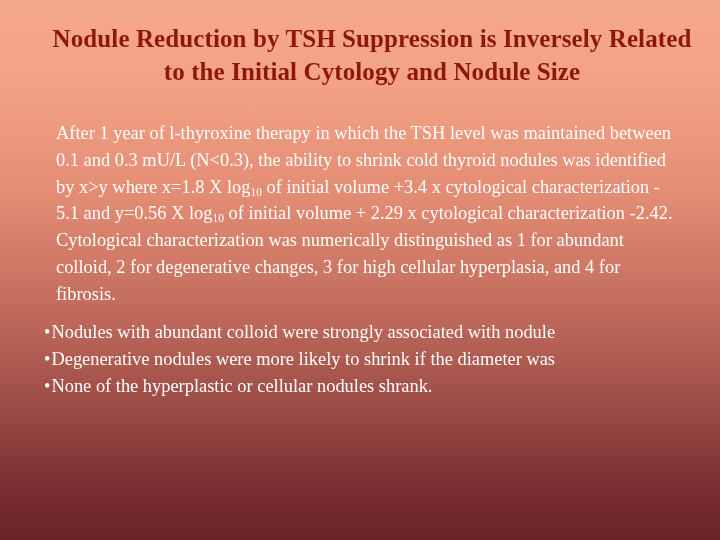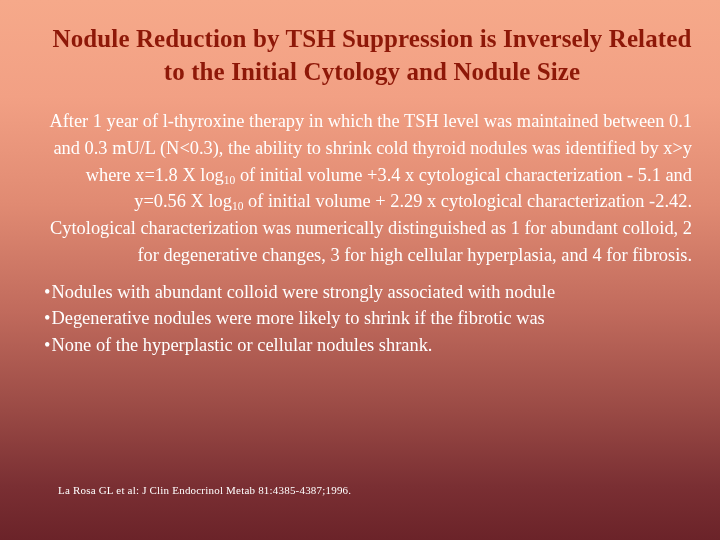--- a/index.html
+++ b/index.html
@@ -43,22 +43,22 @@
   .body {
     position: absolute;
     top: 108px;
     left: 44px;
     width: 648px;
     color: #ffffff;
     font-size: 18.4px;
     line-height: 1.455;
   }
   .para {
-    margin: 0;
-    text-align: right;
+    margin: 12px;
+    text-align: left;
   }
   .bullets {
     margin-top: 10px;
   }
   .bullet-line {
     margin: 0;
     white-space: pre-wrap;
   }
   .bullet-dot {
     margin-right: 1px;
@@ -90,22 +90,21 @@
   <div class="title">Nodule Reduction by TSH Suppression is Inversely Related to the Initial Cytology and Nodule Size</div>
 
   <div class="body">
 
     <p class="para"><span>After 1 year of l-thyroxine therapy in which the TSH level was maintained between 0.1 and 0.3 mU/L (N&lt;0.3), the ability to shrink cold thyroid nodules was identified by x&gt;y where x=1.8 X log</span><sub>10</sub><span> of initial volume +3.4 x cytological characterization - 5.1 and y=0.56 X log</span><sub>10</sub><span> of initial volume + 2.29 x cytological characterization -2.42.  Cytological characterization was numerically distinguished as 1 for abundant colloid, 2 for degenerative changes, 3 for high cellular hyperplasia, and 4 for fibrosis.</span></p>
 
     <div class="bullets">
 
       <p class="bullet-line"><span class="bullet-dot">•</span><span>Nodules with abundant colloid were strongly associated with nodule</span></p>
 
-      <p class="bullet-line"><span class="bullet-dot">•</span><span>Degenerative nodules were more likely to shrink if the fibrotic was</span></p>
+      <p class="bullet-line"><span class="bullet-dot">•</span><span>Degenerative nodules were more likely to shrink if the diameter was</span></p>
 
       <p class="bullet-line"><span class="bullet-dot">•</span><span>None of the hyperplastic or cellular nodules shrank.</span></p>
 
     </div>
   </div>
 
-  <div class="citation">La Rosa GL et al: J Clin Endocrinol Metab 81:4385-4387;1996.</div>
 
 </div>
 
 </body></html>

